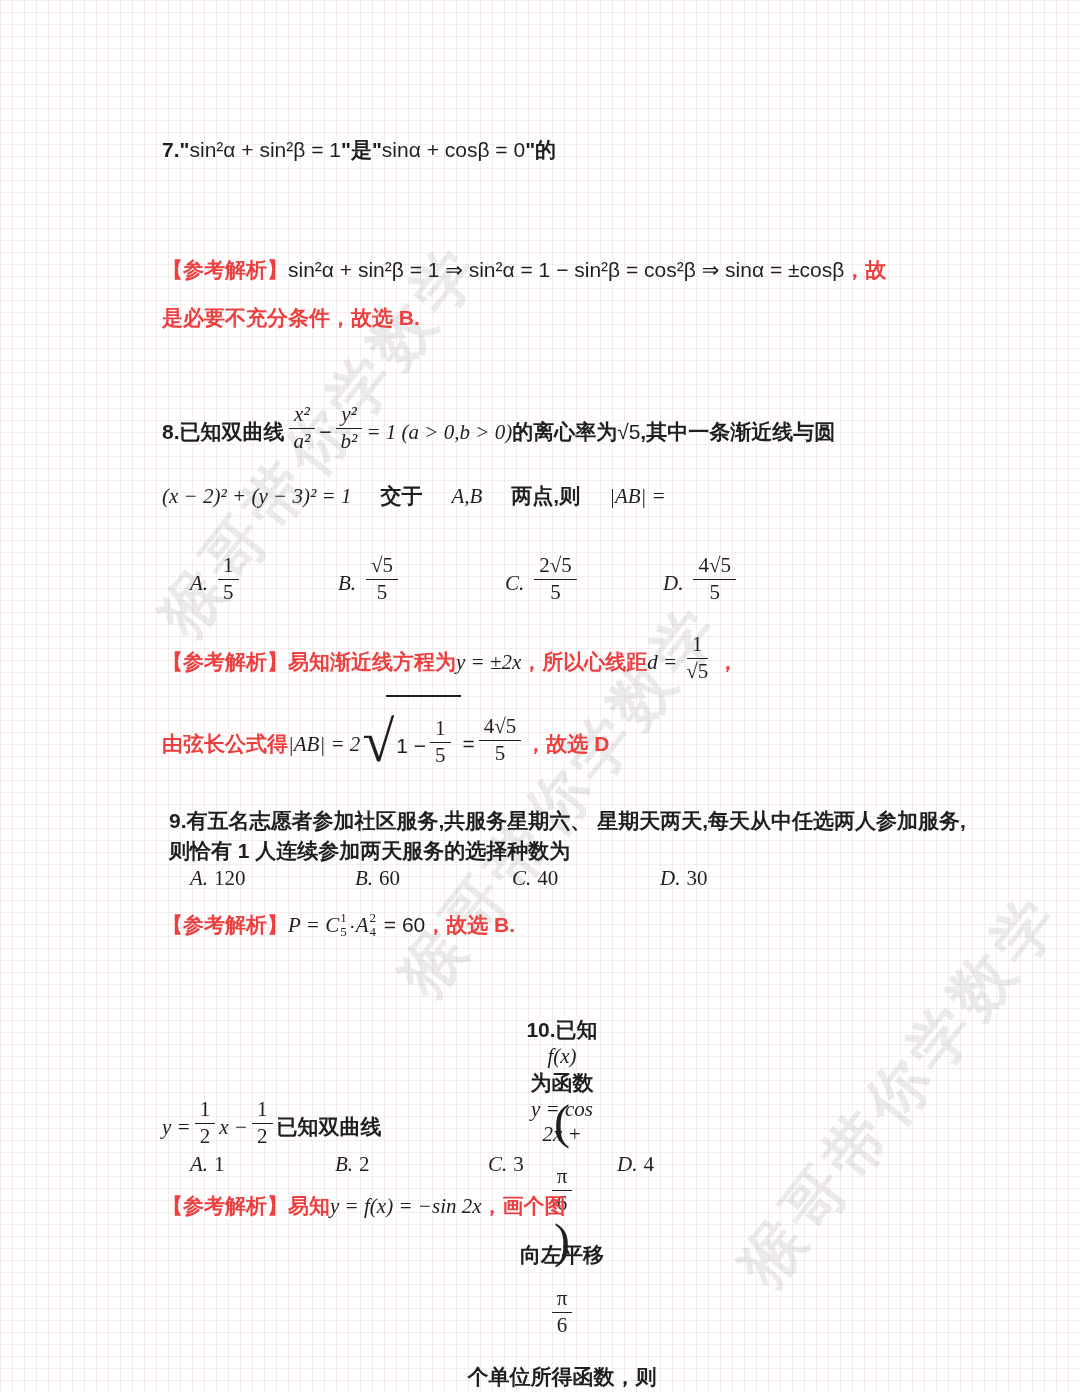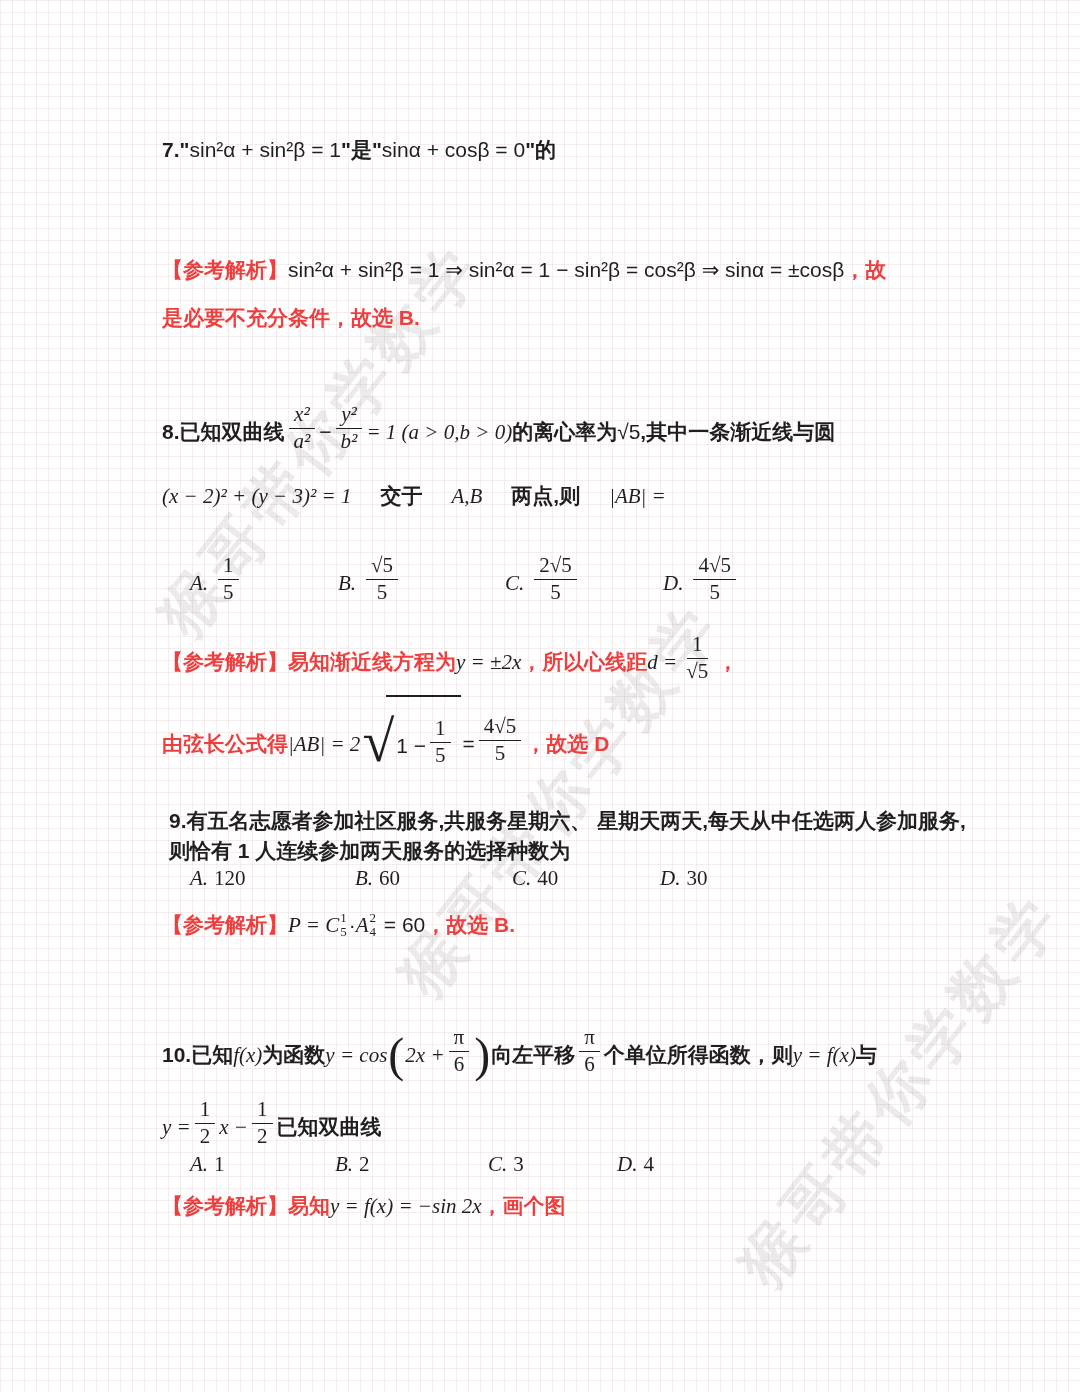--- a/index.html
+++ b/index.html
@@ -190,21 +190,21 @@
     <span class="mi">P = </span>
     <span class="mi">C</span>
     <span class="subsup"><span>1</span><span>5</span></span>
     <span class="mr">·</span>
     <span class="mi">A</span>
     <span class="subsup"><span>2</span><span>4</span></span>
     <span class="mr"> = 60</span>
     <span class="cn red">，故选 B.</span>
   </div>
 
-  <div class="line" style="top:1016px;height:78px;">
+  <div class="line" style="top:1016px;height:78px;flex-direction:column;">
     <span class="cn">10.已知</span>
     <span class="mi">f(x)</span>
     <span class="cn">为函数</span>
     <span class="mi">y = cos</span>
     <span class="bp">(</span>
     <span class="mi">2x +</span>
     <span class="frac up"><span class="num">π</span><span class="den">6</span></span>
     <span class="bp">)</span>
     <span class="cn">向左平移</span>
     <span class="frac up"><span class="num">π</span><span class="den">6</span></span>

